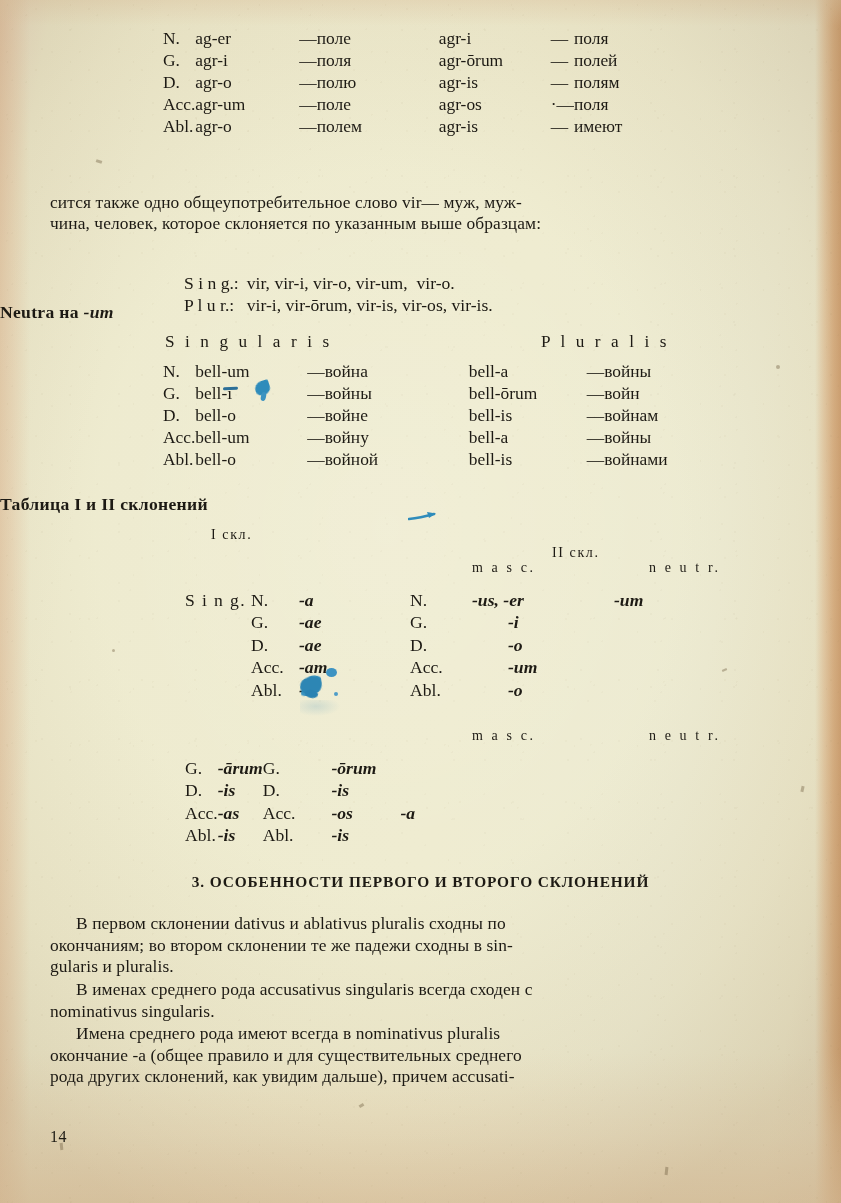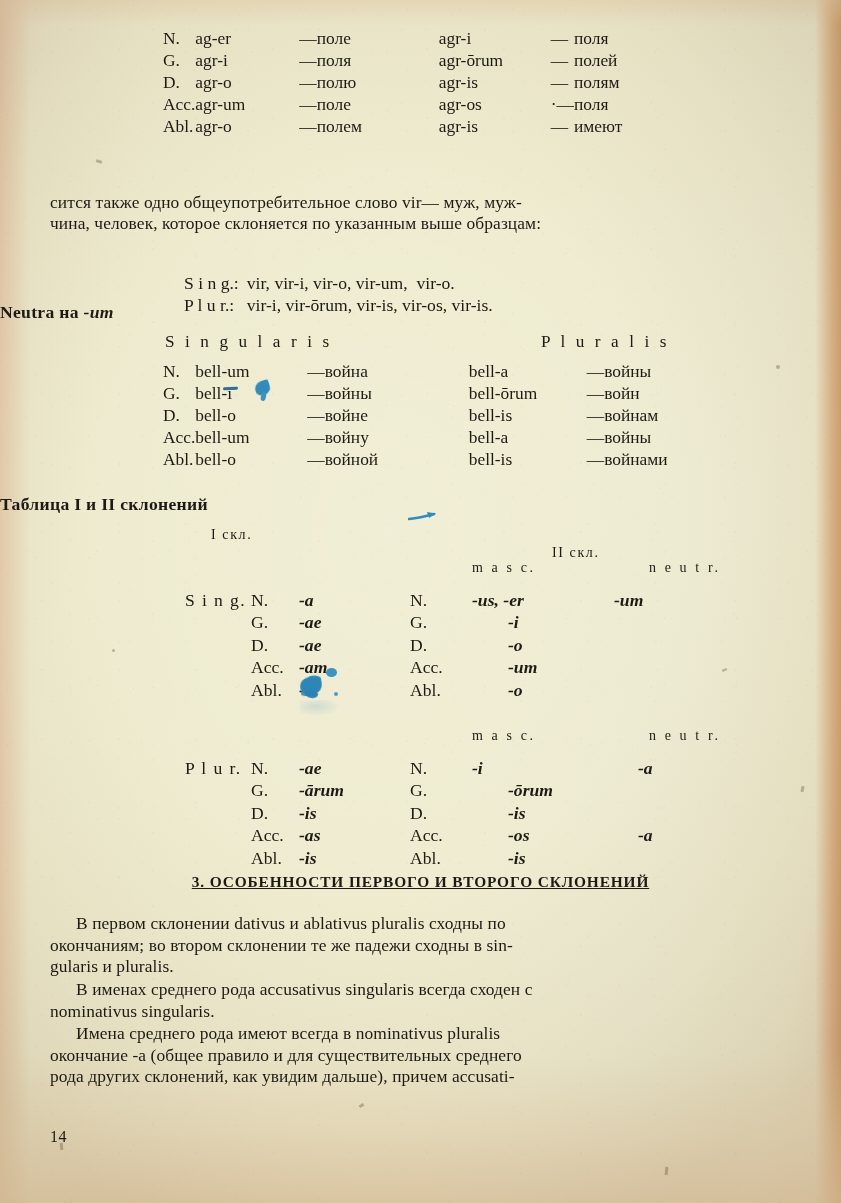--- a/index.html
+++ b/index.html
@@ -99,21 +99,20 @@
     font-weight: bold;
     font-size: 17.6px;
     letter-spacing: .3px;
   }
 
   .caps-head {
     font-weight: bold;
     font-size: 15.4px;
     letter-spacing: .85px;
     text-align: center;
-    text-decoration: underline;
   }
 
   .ital { }
   .ital-b { font-style: italic; font-weight: bold; }
 
   
   .spaced { letter-spacing: 3.1px; font-size: 17.2px; }
   .spaced-sm { letter-spacing: 2.6px; font-size: 14px; }
 
   
@@ -425,28 +424,20 @@
       </tbody>
         </table>
     </div>
 
     <div class="blk spaced-sm" style="left:472px; top:728px;">m a s c.</div>
     <div class="blk spaced-sm" style="left:649px; top:728px;">n e u t r.</div>
 
     <div class="blk" style="left:185px; top:757px;">
       <table class="tbl2">
         <tbody>
-            <tr>
-          <td style="min-width:66px; letter-spacing:1.4px;">P l u r.</td>
-          <td style="min-width:48px">N.</td>
-          <td class="ital-b" style="min-width:111px">-ae</td>
-          <td style="min-width:62px">N.</td>
-          <td class="ital-b" style="min-width:142px">-i</td>
-          <td class="ital-b" style="padding-left:24px">-a</td>
-        </tr>
         <tr>
           <td></td>
           <td>G.</td>
           <td class="ital-b">-ārum</td>
           <td>G.</td>
           <td class="ital-b" style="padding-left:36px">-ōrum</td>
           <td class="ital-b" style="padding-left:24px"></td>
         </tr>
         <tr>
           <td></td>

